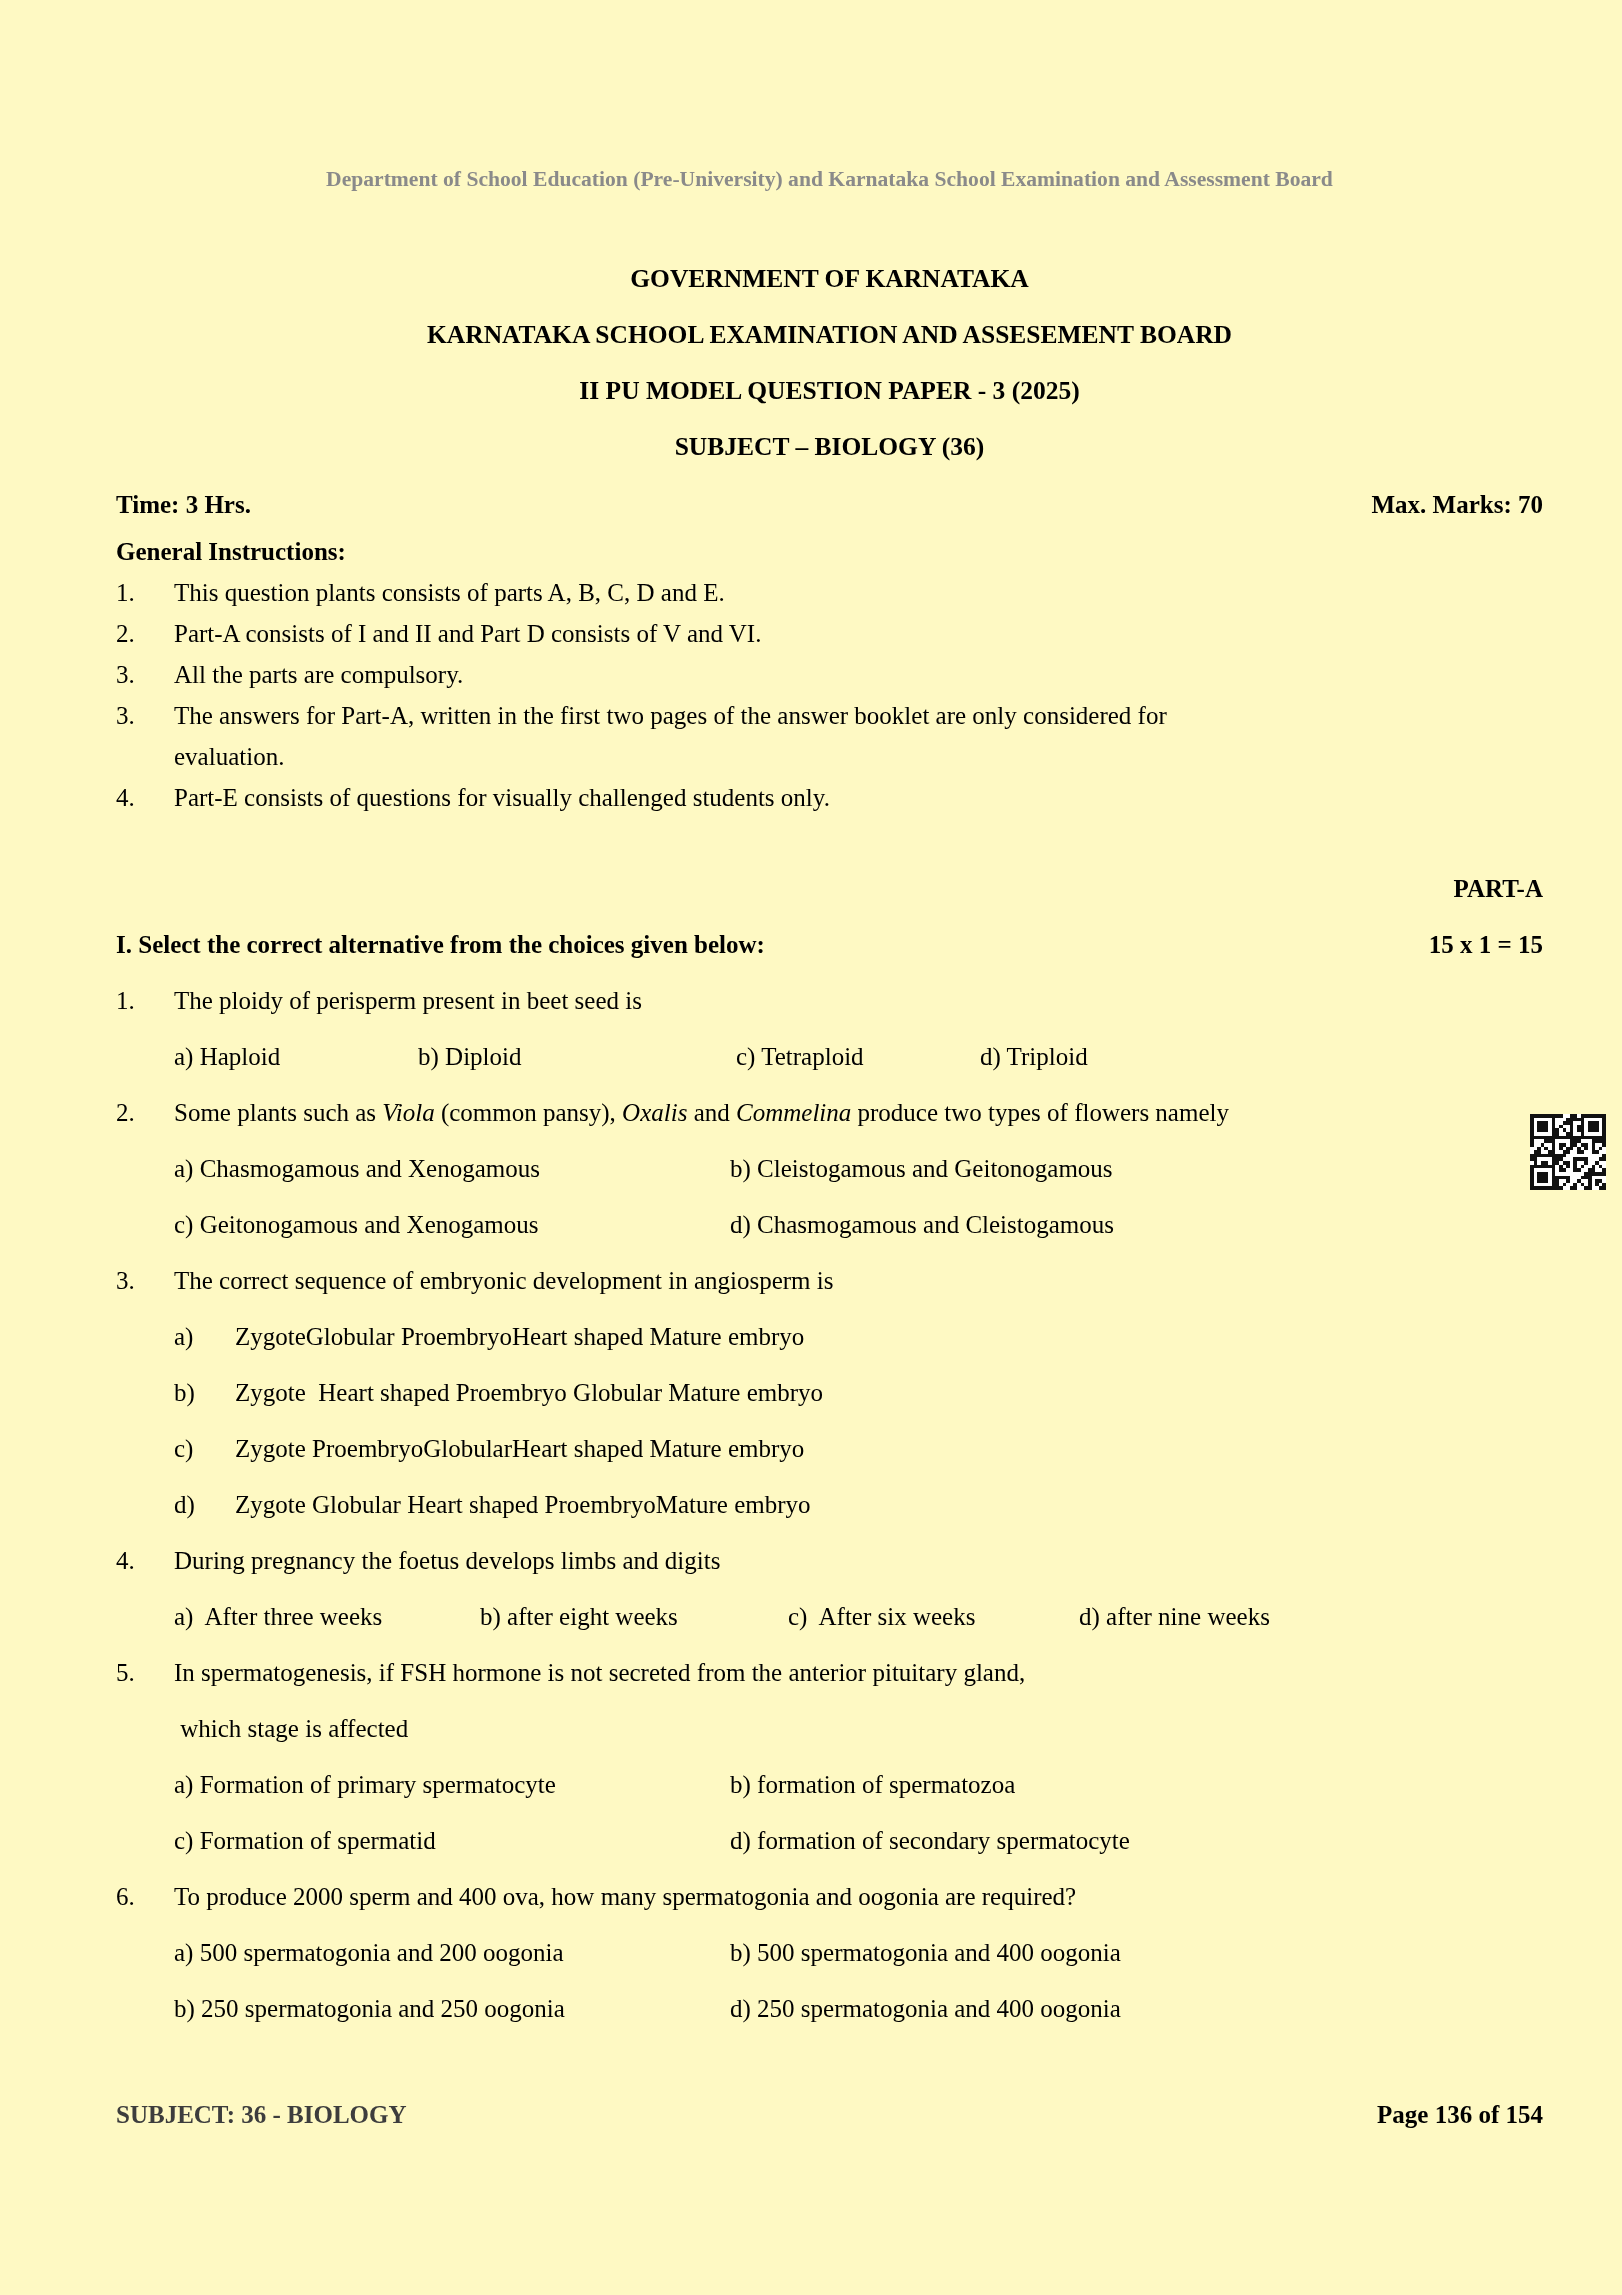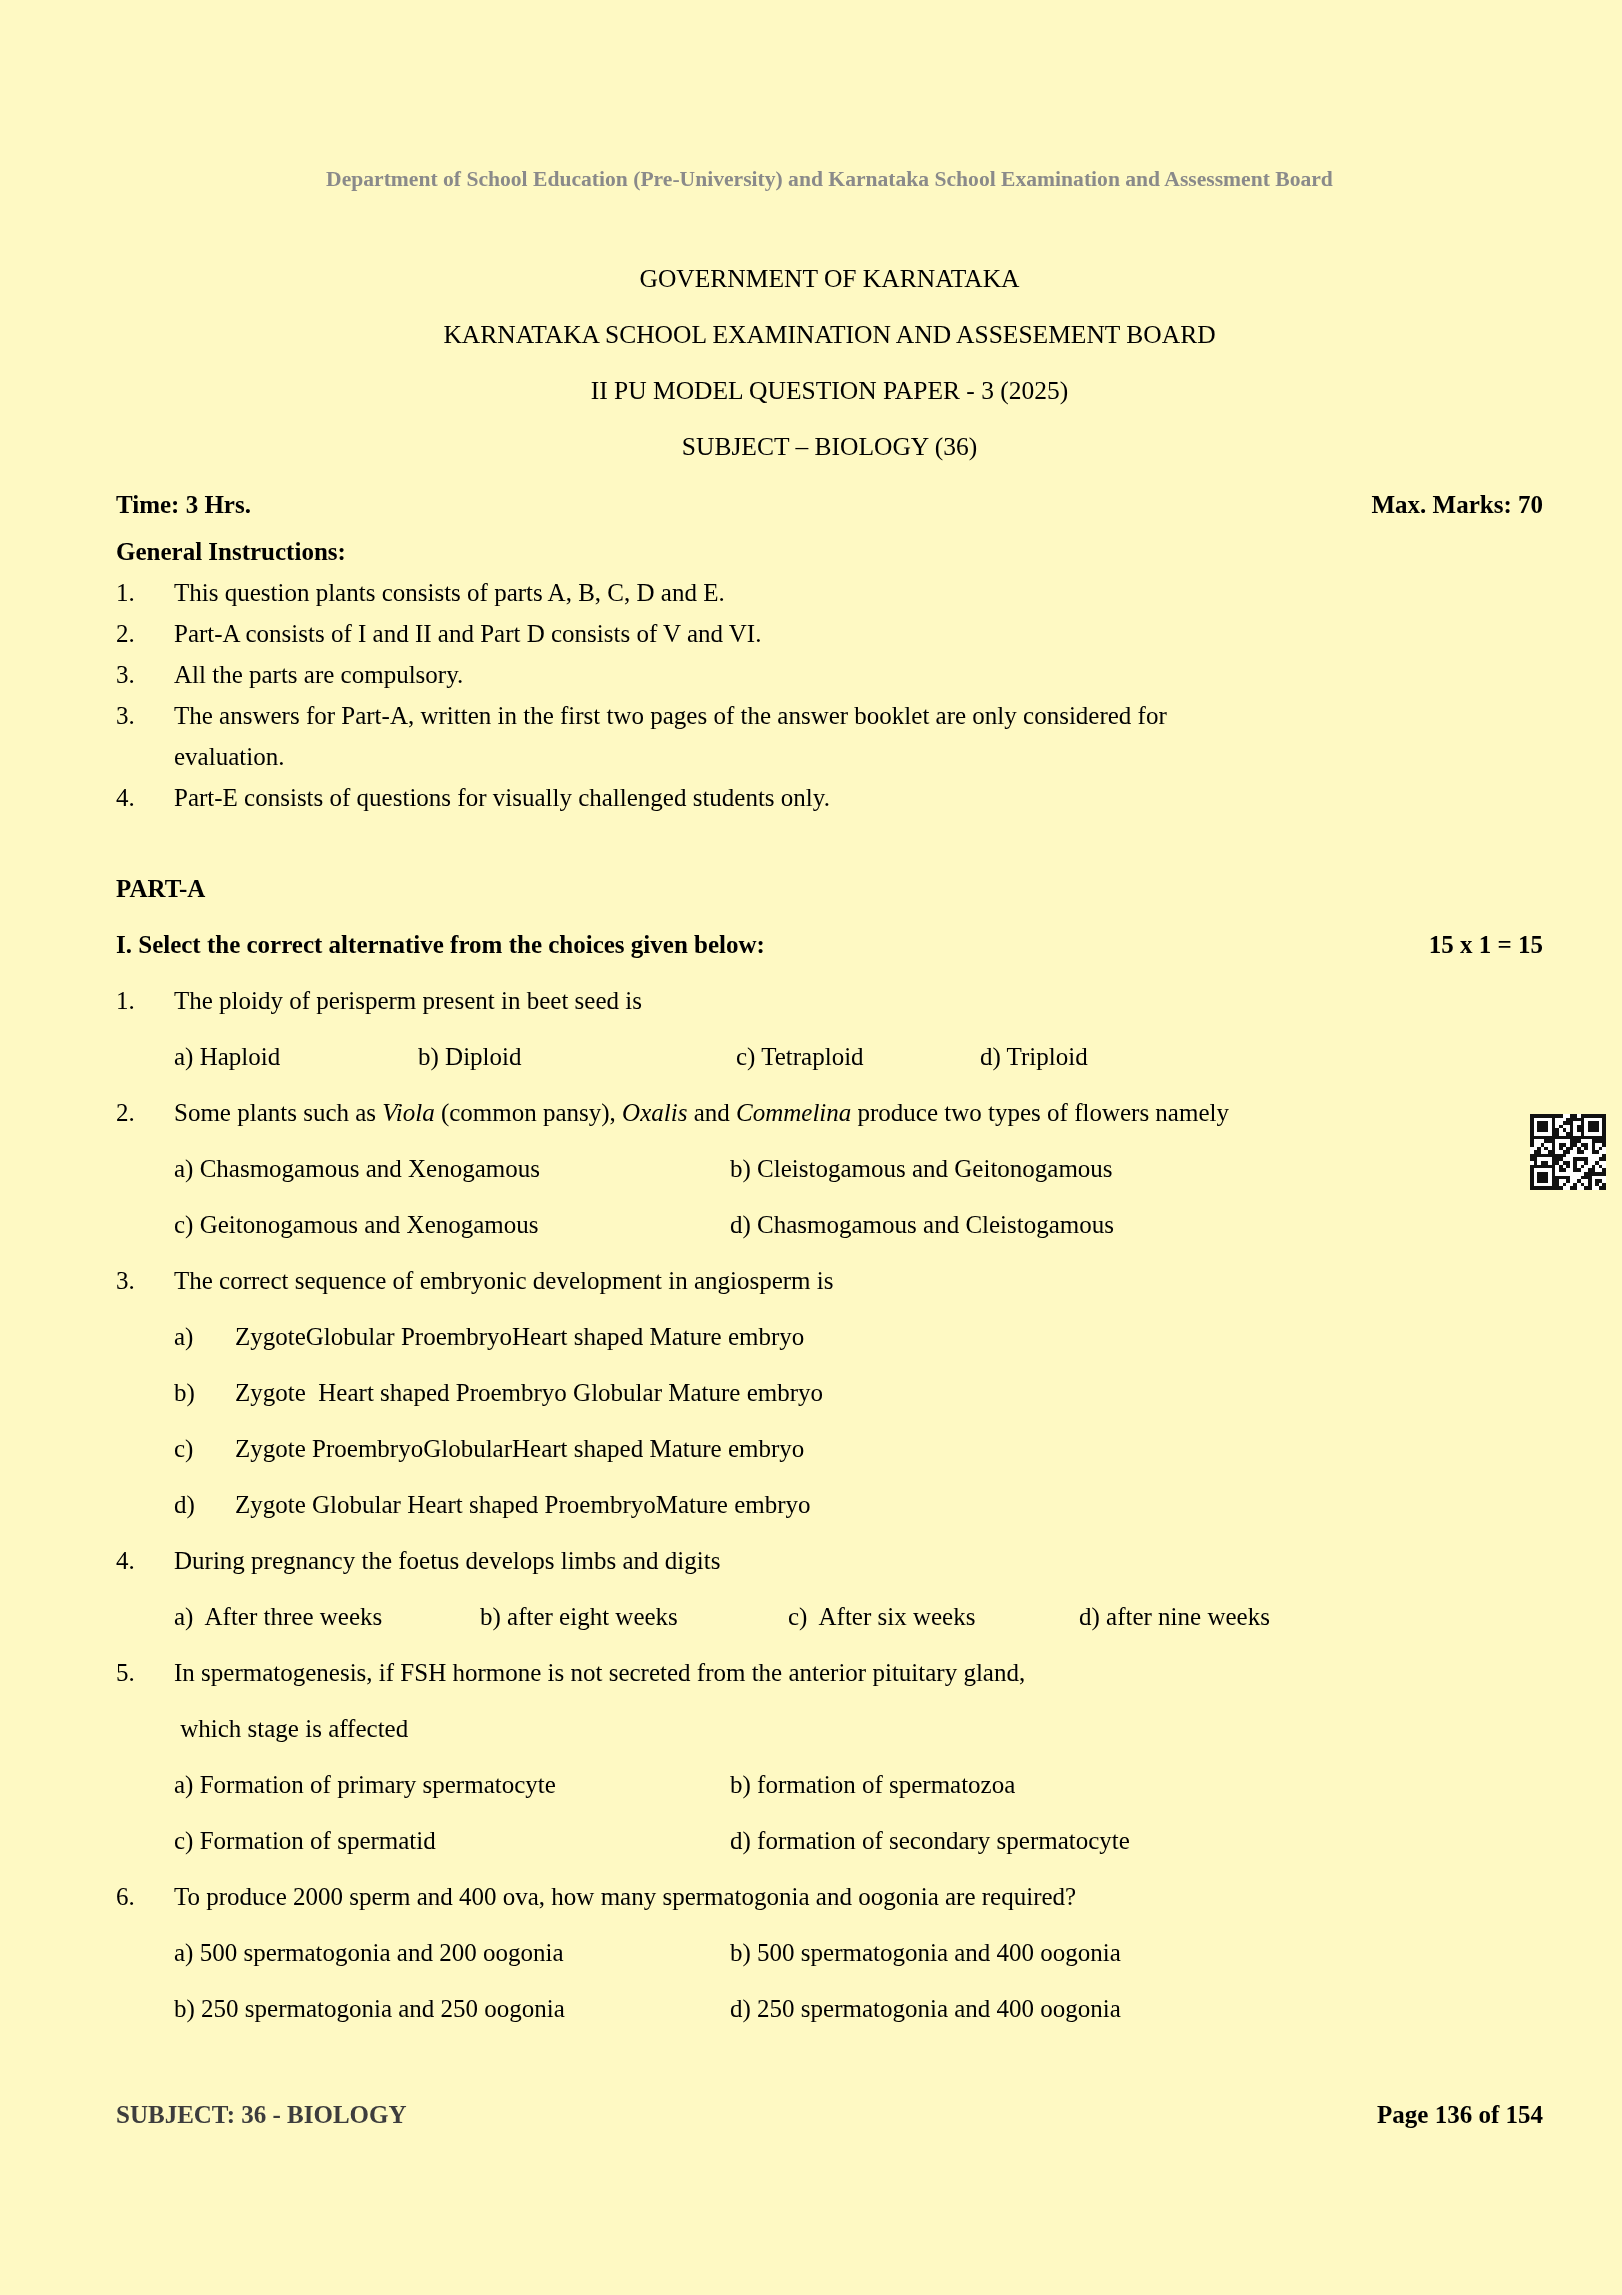--- a/index.html
+++ b/index.html
@@ -18,37 +18,37 @@
   }
   .doc-header{
     text-align:center;
     color:#8a8a8a;
     font-weight:bold;
     font-size:21.6px;
     margin-bottom:59px;
   }
   .titles div{
     text-align:center;
-    font-weight:normal;
+    font-weight:bold;
     font-size:25.5px;
     line-height:56px;
   }
   .meta-row{
     display:flex;
     justify-content:space-between;
     font-weight:bold;
     line-height:52px;
     margin-top:3.9px;
   }
   .gi-label{font-weight:bold;line-height:41px;}
   .instr-item{display:flex;line-height:41px;}
   .instr-num{width:58px;flex:none;}
   .instr-text div{line-height:41px;}
   .part-title{
-    text-align:left;
+    text-align:right;
     font-weight:bold;
     line-height:56px;
     margin-top:43px;
   }
   .section-row{
     display:flex;
     justify-content:space-between;
     font-weight:bold;
     line-height:56px;
   }

